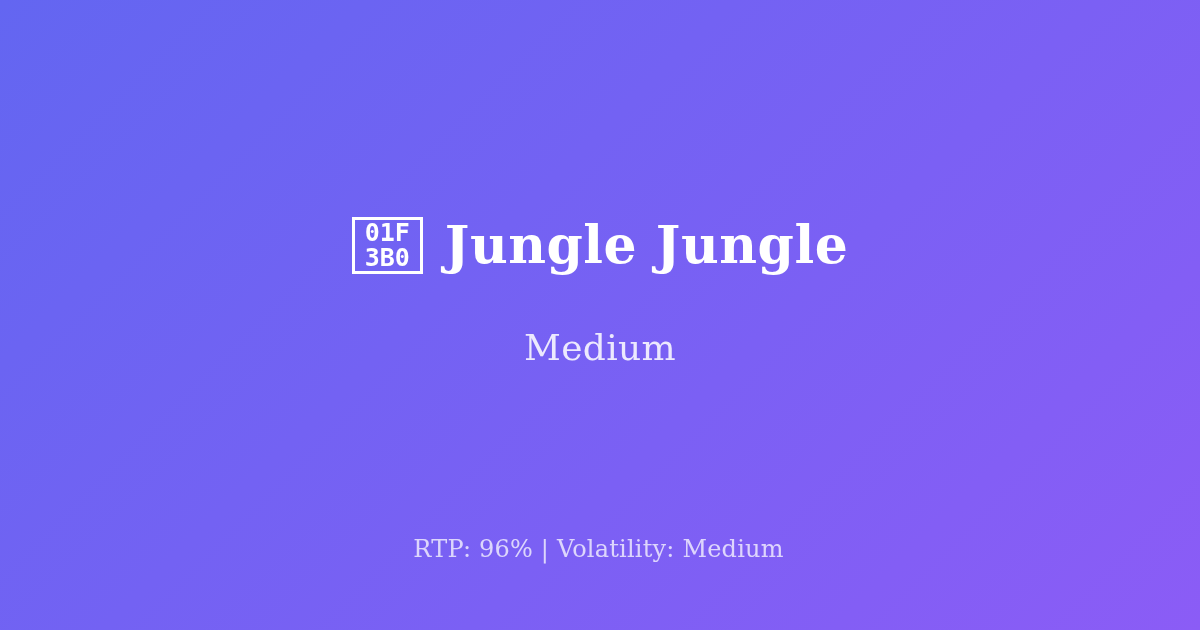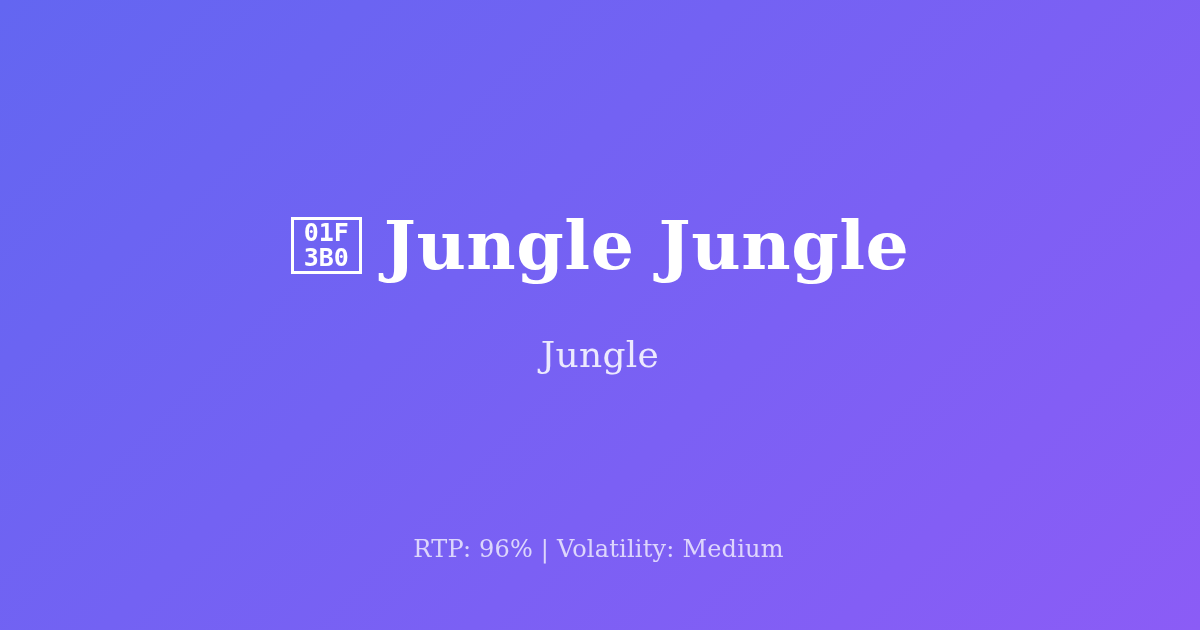--- a/index.html
+++ b/index.html
@@ -58,21 +58,21 @@
     line-height: 25px;
     letter-spacing: 0px;
     color: #ffffff;
     flex: none;
     padding: 1px 2px;
   }
   .tofu-glyph .hex-row { display: block; }
 
   .game-title {
     font-family: "DejaVu Serif", "Liberation Serif", serif;
-    font-size: 68px;
+    font-size: 52px;
     font-weight: 700;
     line-height: 1.05;
     color: #ffffff;
     letter-spacing: 0.5px;
   }
 
   .game-subtitle {
     font-family: "DejaVu Serif", "Liberation Serif", serif;
     font-size: 36px;
     font-weight: 400;
@@ -108,19 +108,19 @@
 
       <span class="tofu-glyph">
         <span class="hex-row">01F</span>
         <span class="hex-row">3B0</span>
       </span>
 
       <h1 class="game-title">Jungle Jungle</h1>
 
     </div>
 
-    <div class="game-subtitle">Jungle</div>
+    <div class="game-subtitle">Medium</div>
 
   </div>
 
   <div class="game-meta">RTP: 96% | Volatility: Medium</div>
 
 </div>
 
 </body></html>

